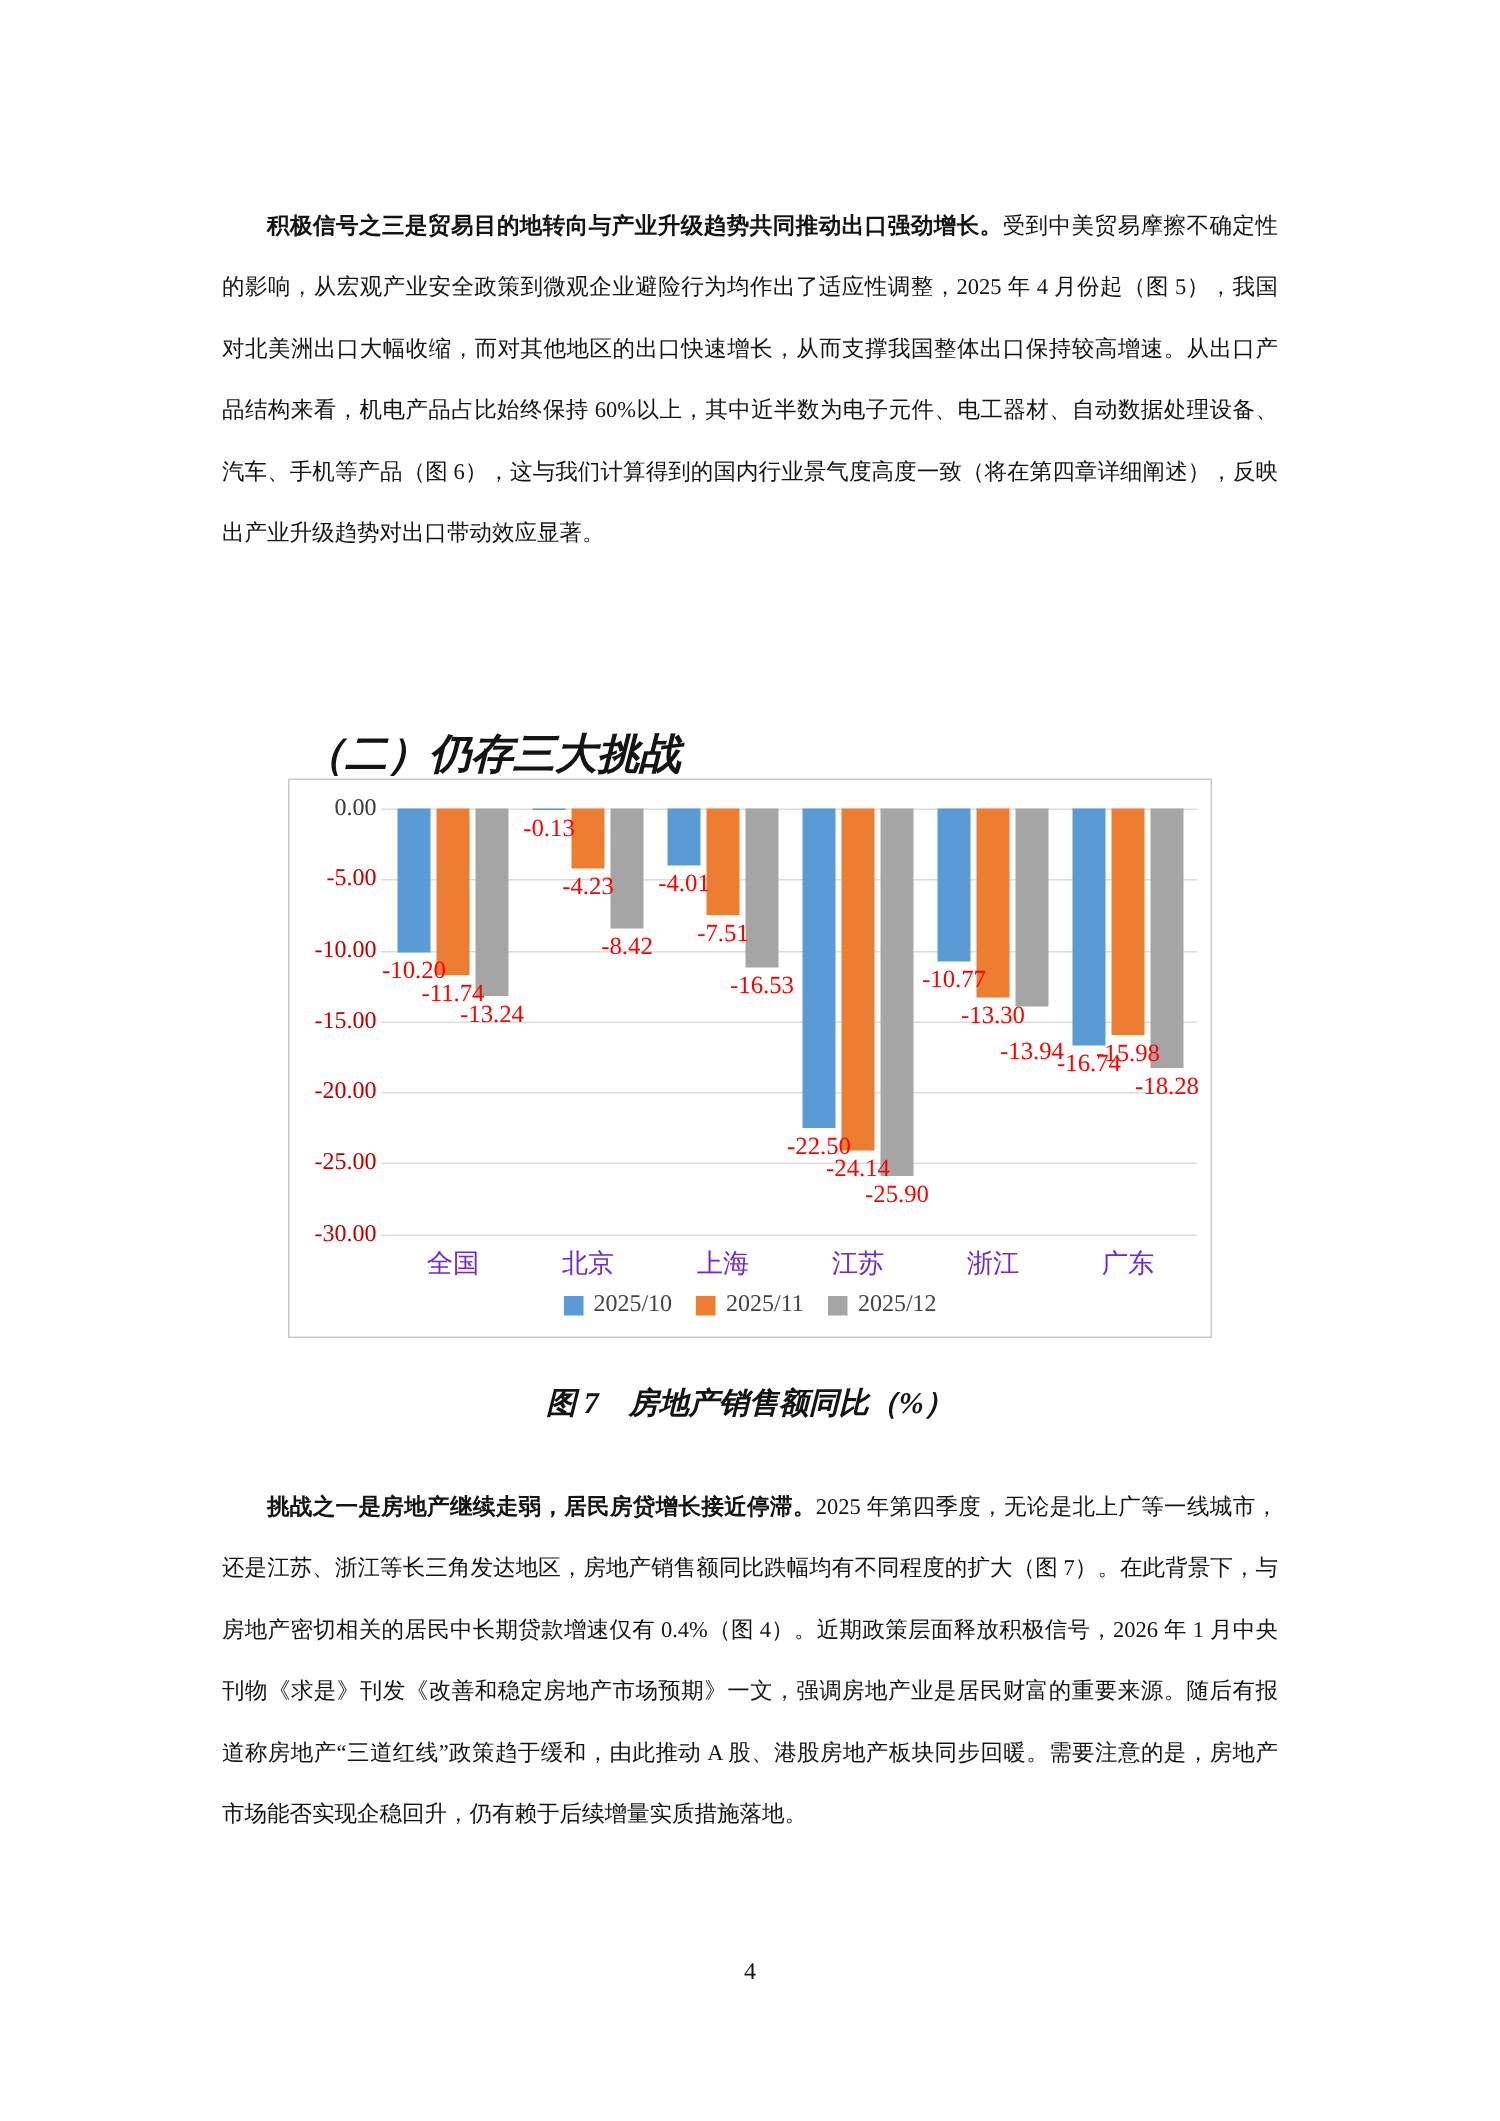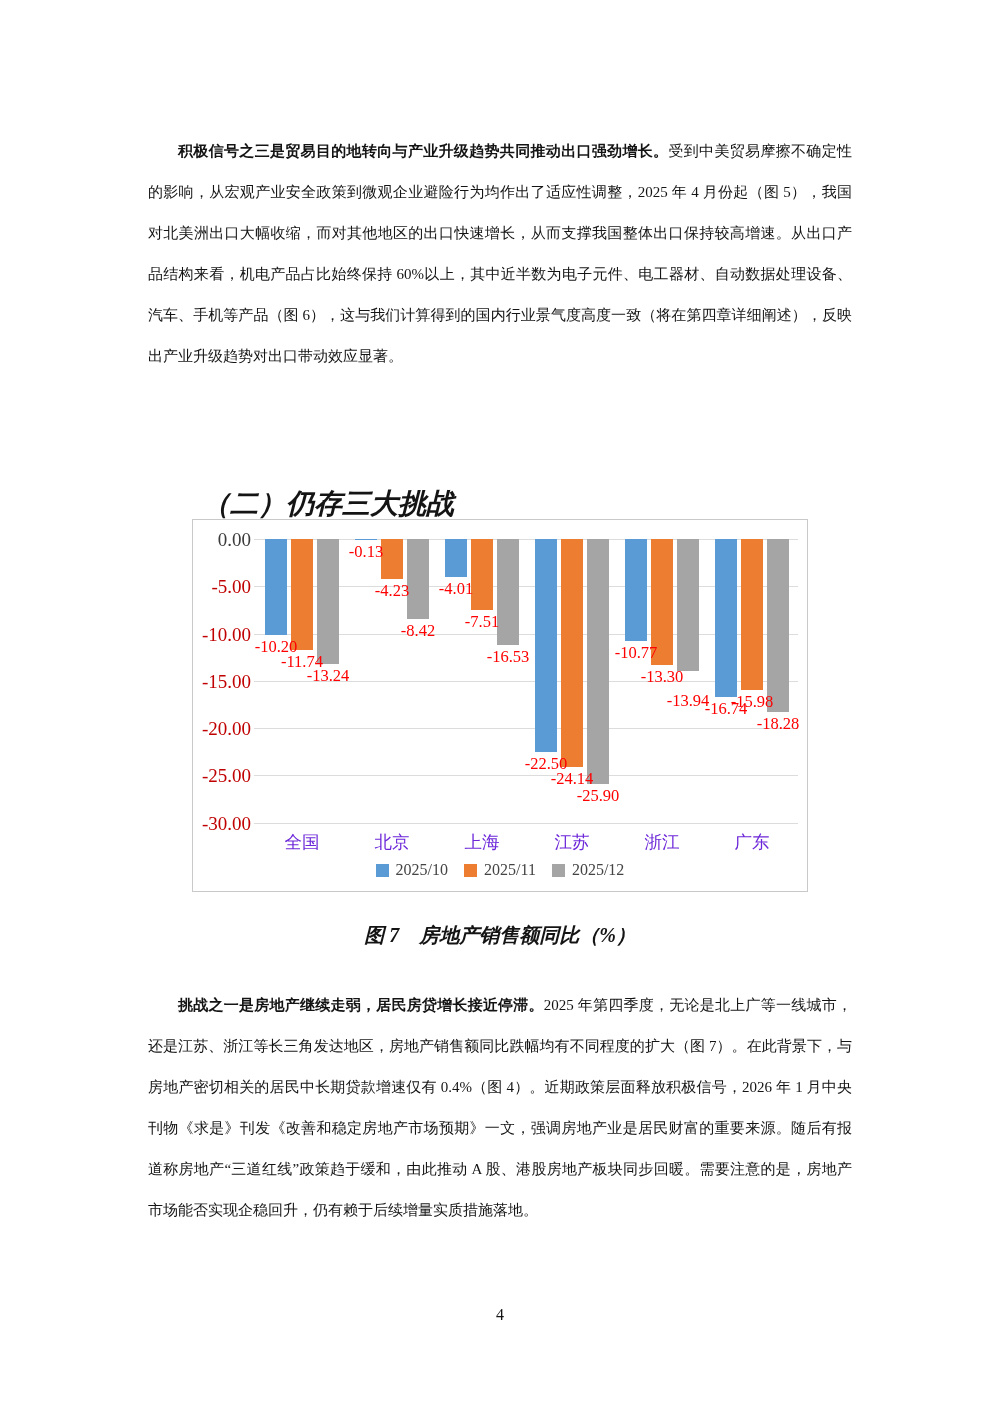--- a/index.html
+++ b/index.html
@@ -31,21 +31,21 @@
     font-size:16px;
   }
   
   .chart{
     position:absolute;left:192px;top:519px;width:616px;height:373px;
     border:1px solid #c9c9c9;background:#ffffff;box-sizing:border-box;
   }
   .gridline{position:absolute;height:1px;background:#dcdcdc;}
   .ytick{
     position:absolute;left:0;width:58px;text-align:right;
-    font-size:19px;transform:translateY(-50%);line-height:1;
+    font-size:16px;transform:translateY(-50%);line-height:1;
   }
   .bar{position:absolute;}
   .dlabel{
     position:absolute;transform:translateX(-50%);
     font-size:16.5px;white-space:nowrap;line-height:1;
   }
   .cat{
     position:absolute;transform:translateX(-50%);
     font-size:17.5px;color:#6d28d9;white-space:nowrap;line-height:1;text-align:center;
   }

